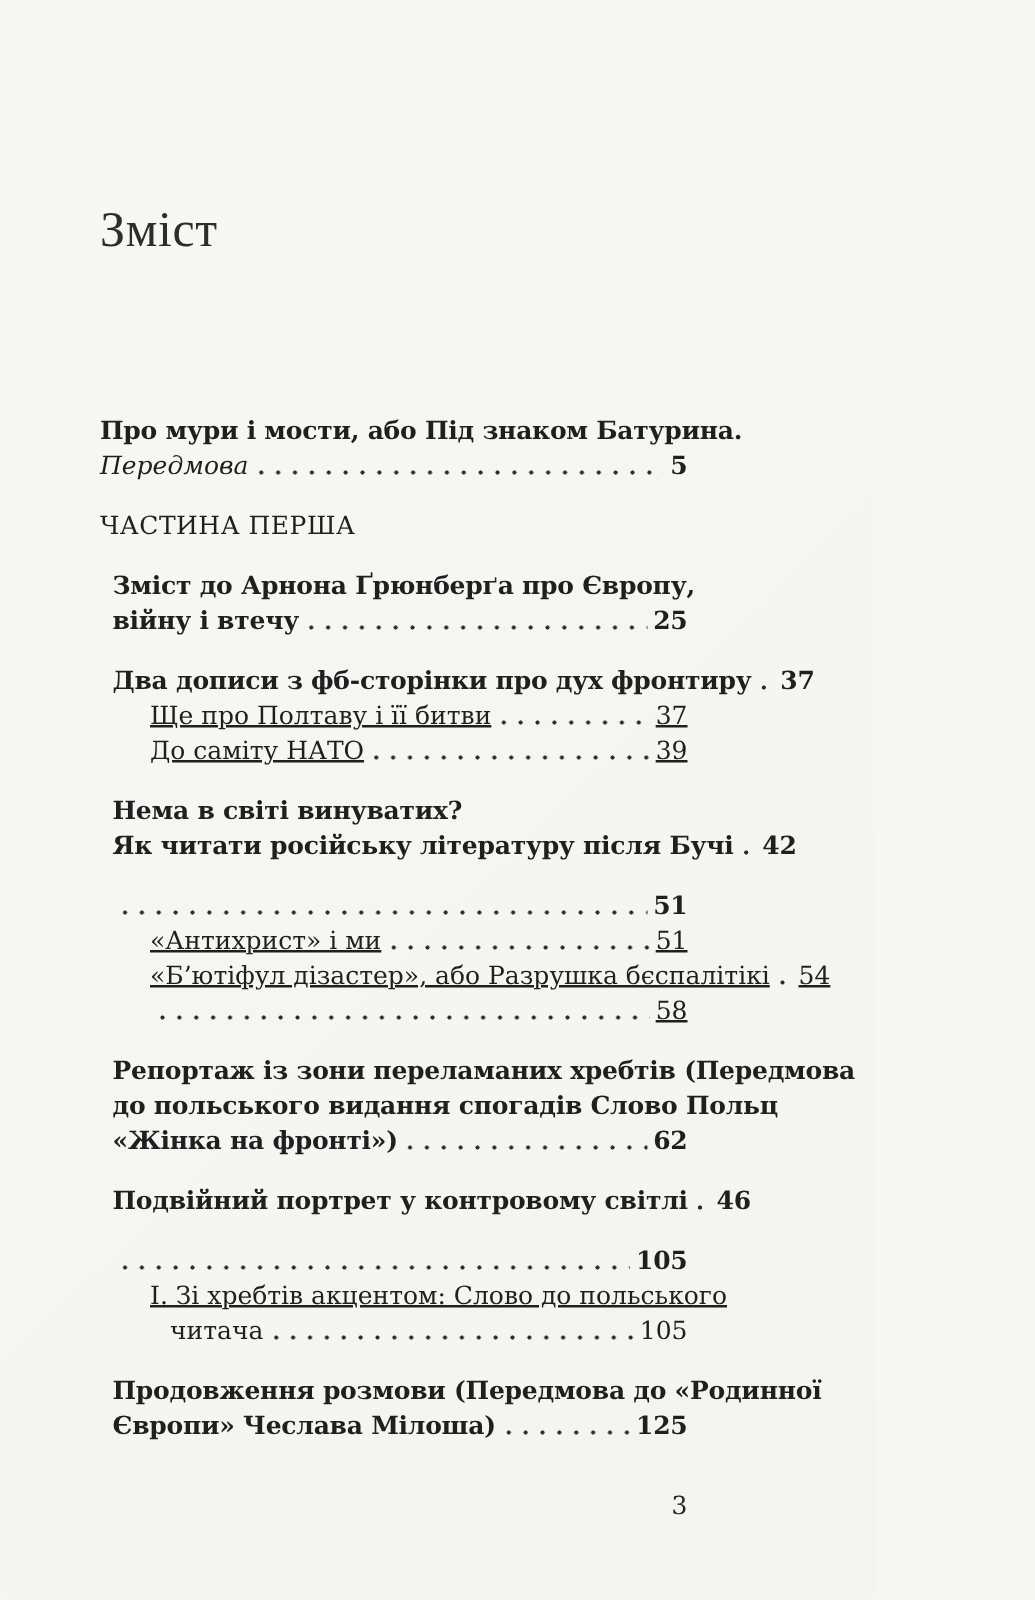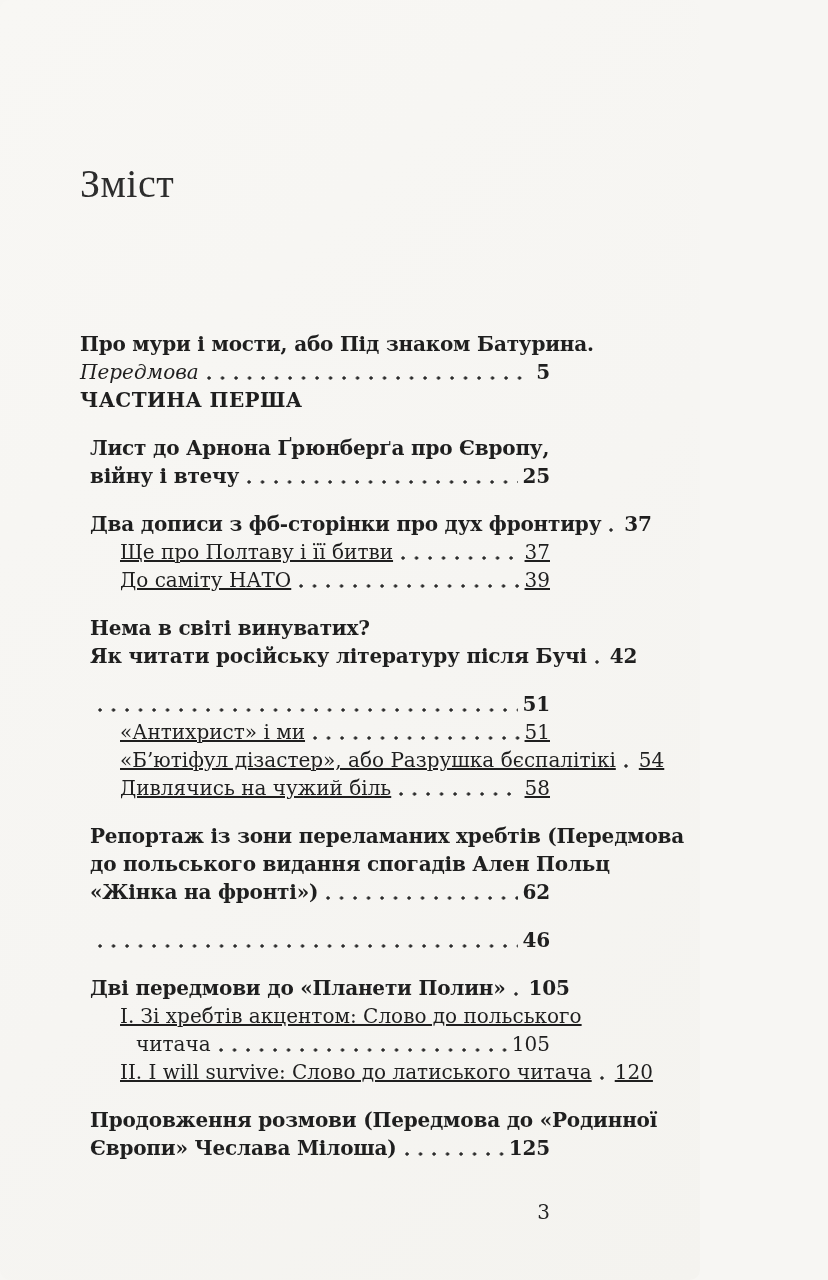--- a/index.html
+++ b/index.html
@@ -21,24 +21,25 @@
     line-height: 48px;
     letter-spacing: 0.5px;
     color: #2d2d2d;
     margin: 0;
     padding-top: 160px;
   }
   .toc { margin-top: 122px; }
   .entry { margin-top: 20px; font-size: 20px; line-height: 28px; }
   .entry.first { margin-top: 13px; }
   .part-heading {
+    margin-top: 20px;
     font-size: 20px;
     line-height: 28px;
     letter-spacing: 0.4px;
-    font-weight: 700;
+    font-weight: 400;
   }
   .ind1 { padding-left: 10px; }
   .line { white-space: nowrap; }
   .row { display: flex; align-items: baseline; }
   .sub { padding-left: 30px; text-decoration: underline; }
   .subcont { padding-left: 46px; }
   .bold { font-weight: 700; letter-spacing: -0.2px; }
   .italic { font-style: italic; }
   .txt { flex: 0 0 auto; }
   .dots {
@@ -75,21 +76,21 @@
         <div class="line row">
           <span class="txt italic">Передмова</span>
           <span class="dots"></span>
           <span class="pg bold">5</span>
         </div>
       </div>
 
       <div class="part-heading">ЧАСТИНА ПЕРША</div>
 
       <div class="entry ind1">
-        <div class="line bold">Лист до Арнона Ґрюнберґа про Європу,</div>
+        <div class="line bold">Зміст до Арнона Ґрюнберґа про Європу,</div>
         <div class="line row">
           <span class="txt bold">війну і втечу</span>
           <span class="dots"></span>
           <span class="pg bold">25</span>
         </div>
       </div>
 
       <div class="entry ind1">
         <div class="line row">
           <span class="txt bold">Два дописи з фб-сторінки про дух фронтиру</span>
@@ -126,59 +127,53 @@
           <span class="txt">«Антихрист» і ми</span>
           <span class="dots"></span>
           <span class="pg">51</span>
         </div>
         <div class="line row sub">
           <span class="txt">«Б’ютіфул дізастер», або Разрушка бєспалітікі</span>
           <span class="dots"></span>
           <span class="pg">54</span>
         </div>
         <div class="line row sub">
-          <span class="txt">Дивлячись на чужий біль</span>
           <span class="dots"></span>
           <span class="pg">58</span>
         </div>
       </div>
 
       <div class="entry ind1">
         <div class="line bold">Репортаж із зони переламаних хребтів (Передмова</div>
-        <div class="line bold">до польського видання спогадів Ален Польц</div>
+        <div class="line bold">до польського видання спогадів Слово Польц</div>
         <div class="line row">
           <span class="txt bold">«Жінка на фронті»)</span>
           <span class="dots"></span>
           <span class="pg bold">62</span>
         </div>
       </div>
 
       <div class="entry ind1">
         <div class="line row">
+          <span class="txt bold">Подвійний портрет у контровому світлі</span>
           <span class="dots"></span>
           <span class="pg bold">46</span>
         </div>
       </div>
 
       <div class="entry ind1">
         <div class="line row">
-          <span class="txt bold">Дві передмови до «Планети Полин»</span>
           <span class="dots"></span>
           <span class="pg bold">105</span>
         </div>
         <div class="line sub">I. Зі хребтів акцентом: Слово до польського</div>
         <div class="line row subcont">
           <span class="txt">читача</span>
           <span class="dots"></span>
           <span class="pg">105</span>
-        </div>
-        <div class="line row sub">
-          <span class="txt">II. I will survive: Слово до латиського читача</span>
-          <span class="dots"></span>
-          <span class="pg">120</span>
         </div>
       </div>
 
       <div class="entry ind1">
         <div class="line bold">Продовження розмови (Передмова до «Родинної</div>
         <div class="line row">
           <span class="txt bold">Європи» Чеслава Мілоша)</span>
           <span class="dots"></span>
           <span class="pg bold">125</span>
         </div>

